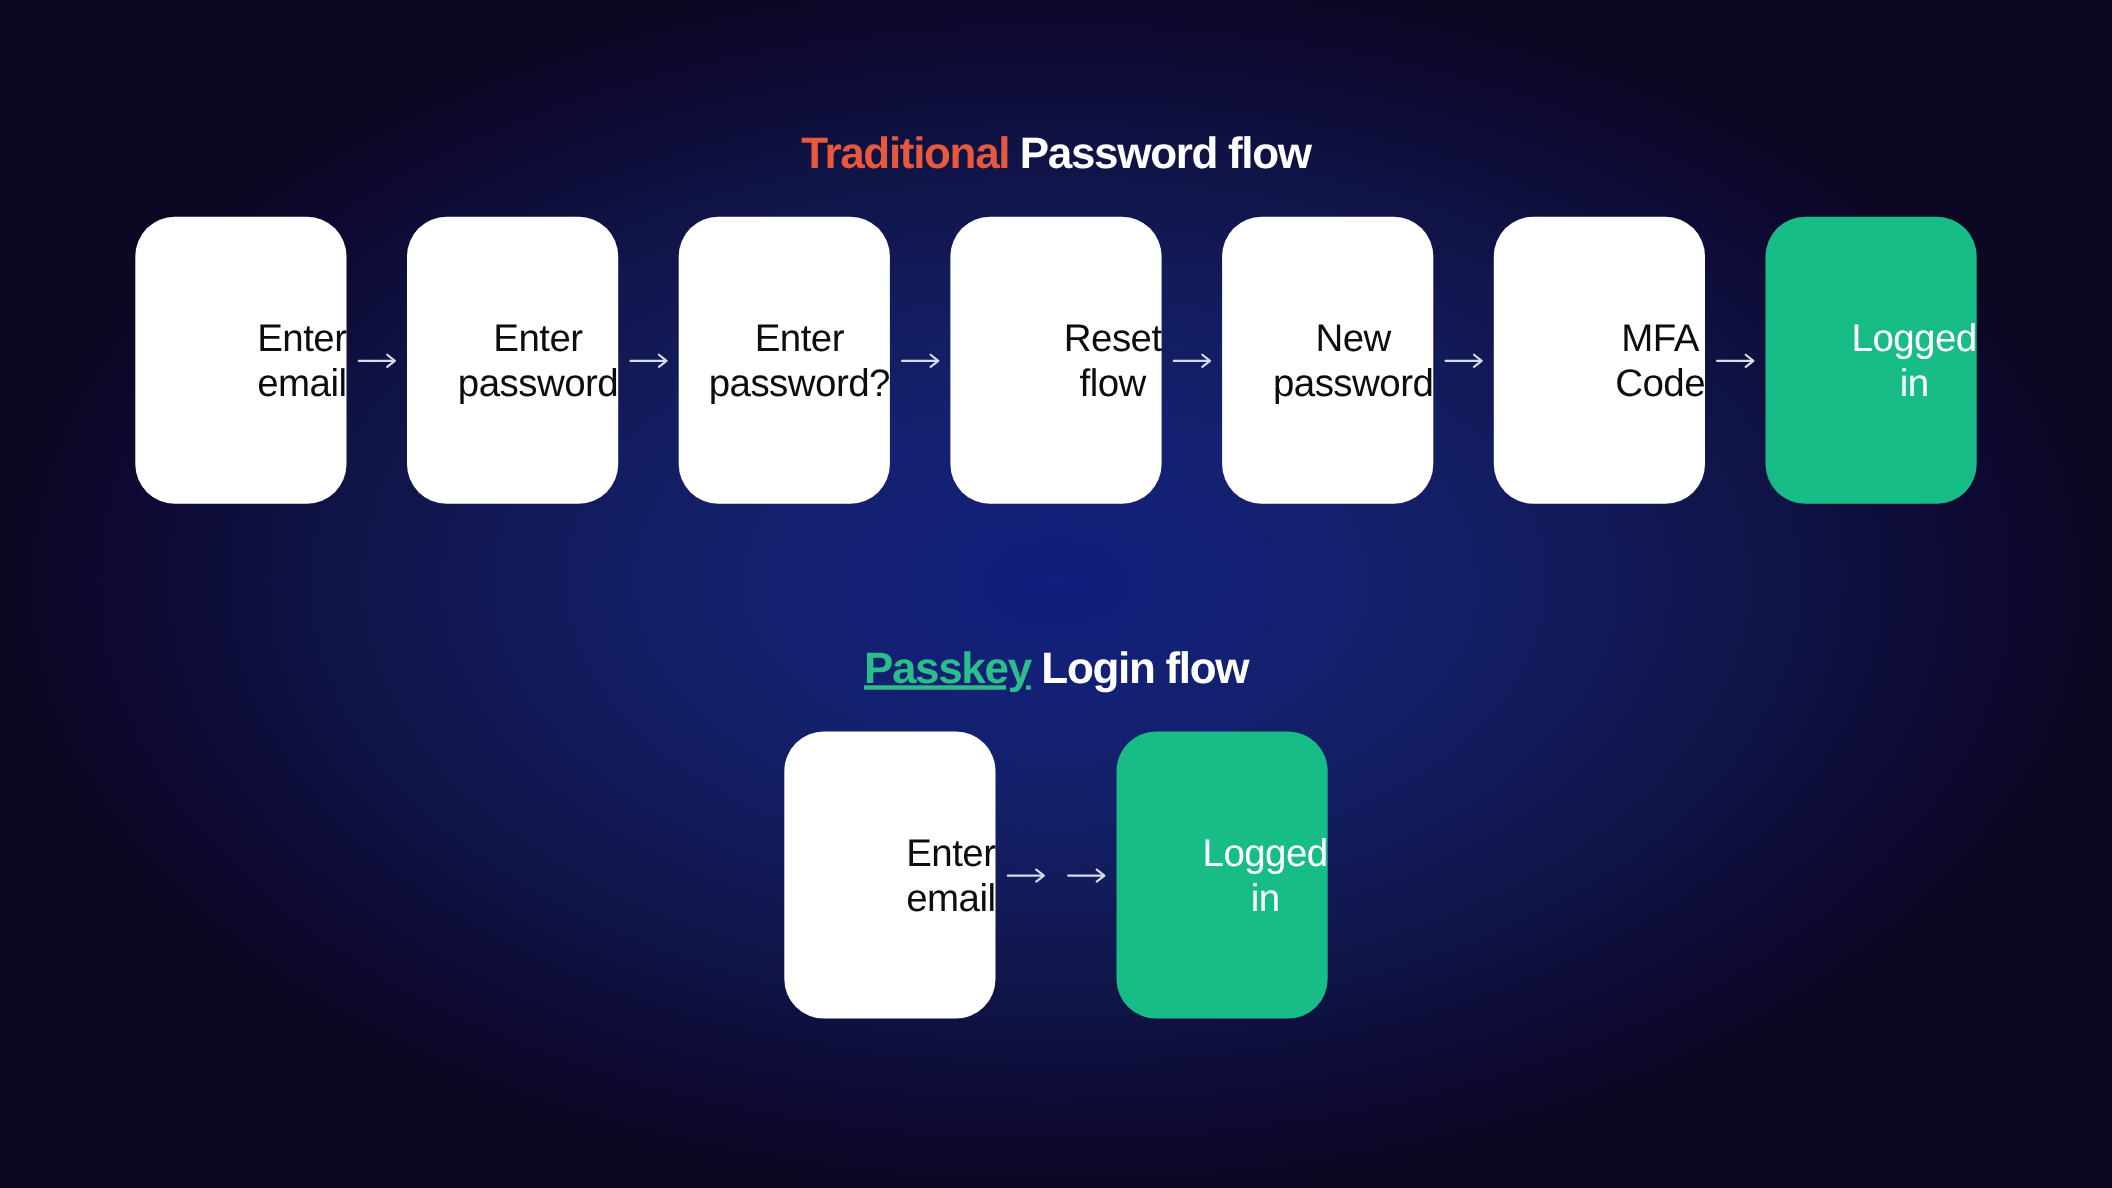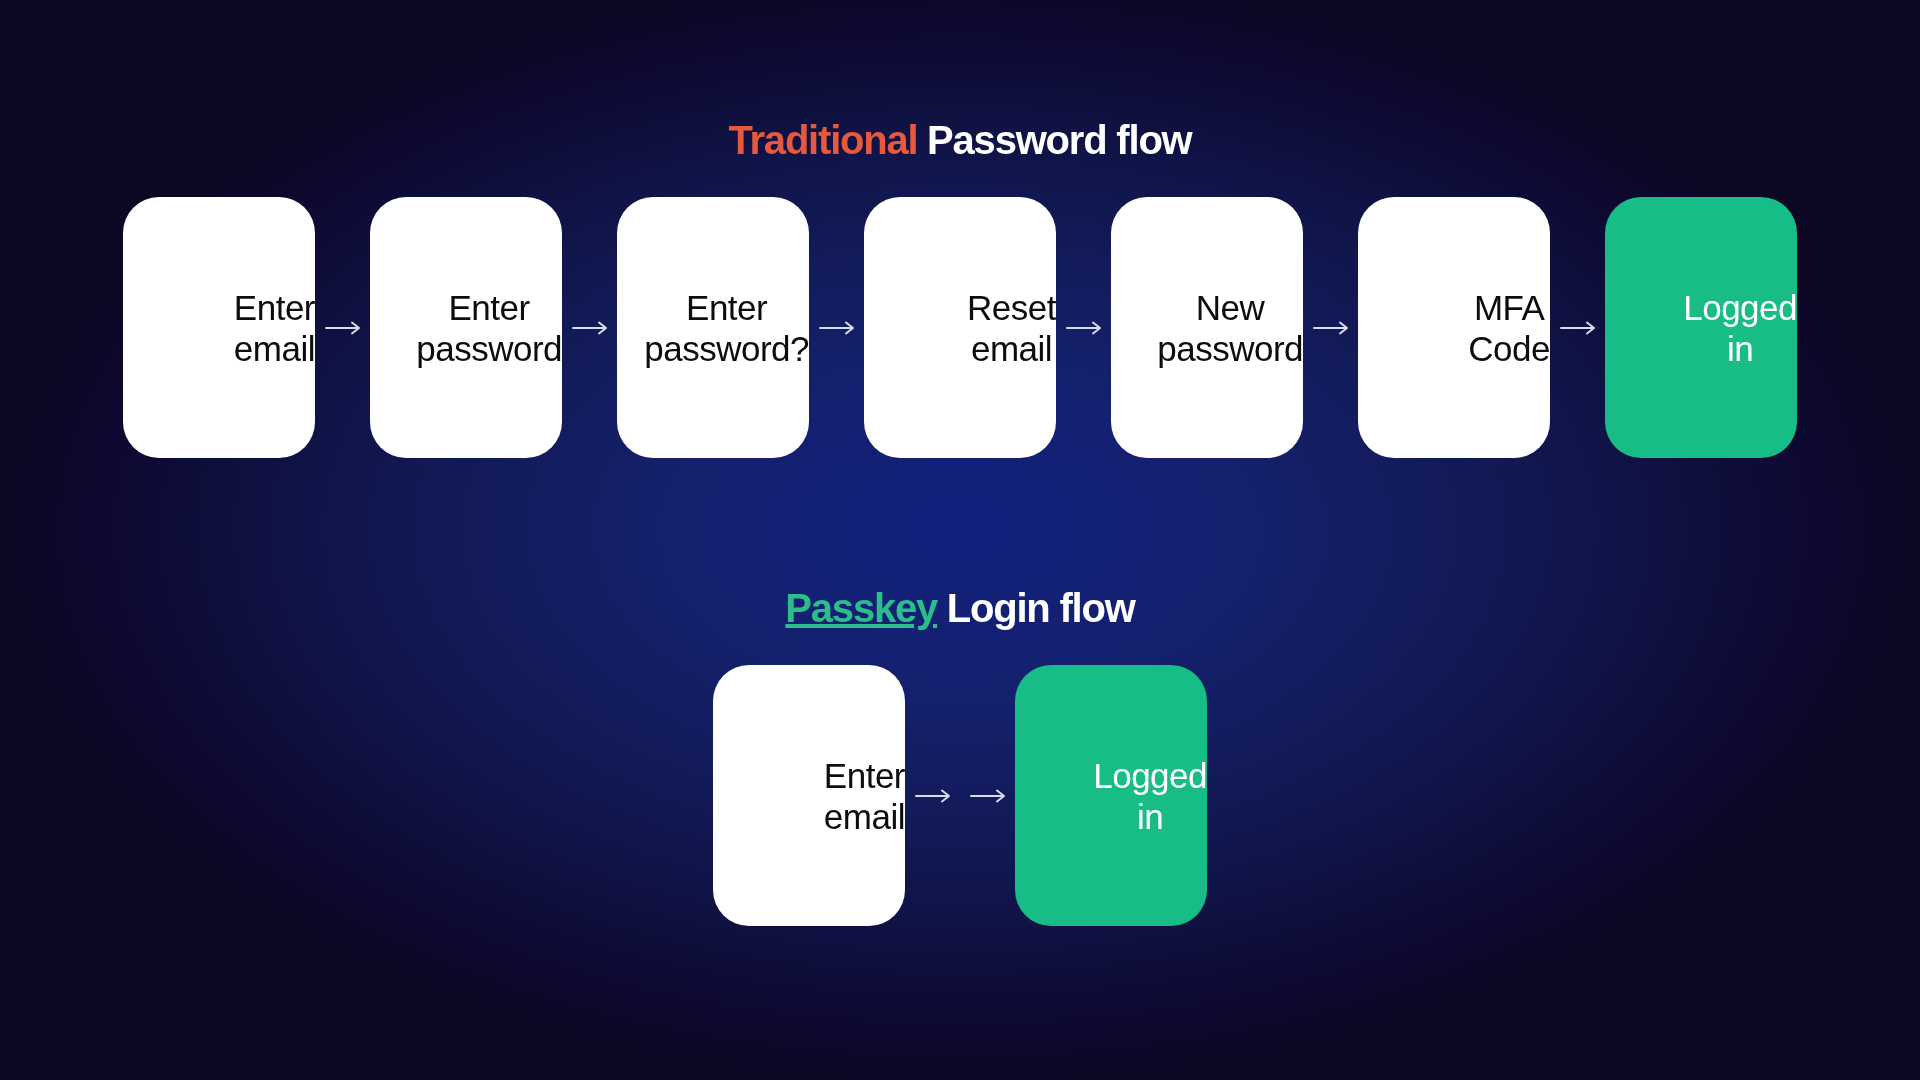--- a/index.html
+++ b/index.html
@@ -129,21 +129,21 @@
 
     <div class="arrow-cell">
       <svg class="arrow-svg" width="36" height="16" viewBox="0 0 36 16" fill="none">
         <path d="M1 8 L33 8" stroke="var(--arrow, #D8DCE8)" stroke-width="2" stroke-linecap="round"></path>
         <path d="M27 2.5 L34 8 L27 13.5" stroke="var(--arrow, #D8DCE8)" stroke-width="2" stroke-linecap="round" stroke-linejoin="round"></path>
       </svg>
     </div>
 
     <div class="card">
       <div class="card-label">Reset
-email</div>
+flow</div>
     </div>
 
     <div class="arrow-cell">
       <svg class="arrow-svg" width="36" height="16" viewBox="0 0 36 16" fill="none">
         <path d="M1 8 L33 8" stroke="var(--arrow, #D8DCE8)" stroke-width="2" stroke-linecap="round"></path>
         <path d="M27 2.5 L34 8 L27 13.5" stroke="var(--arrow, #D8DCE8)" stroke-width="2" stroke-linecap="round" stroke-linejoin="round"></path>
       </svg>
     </div>
 
     <div class="card">

